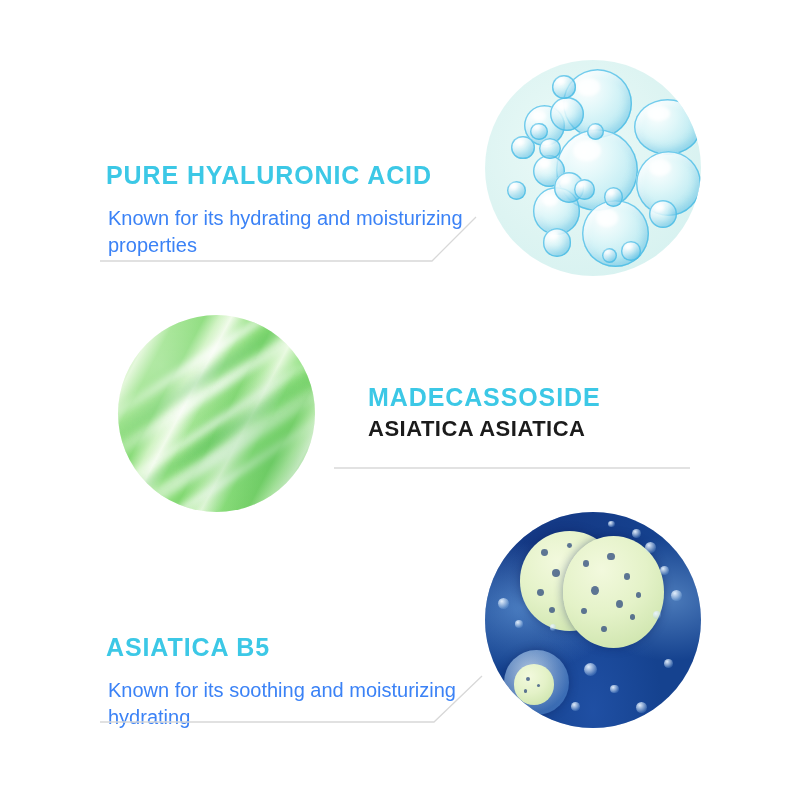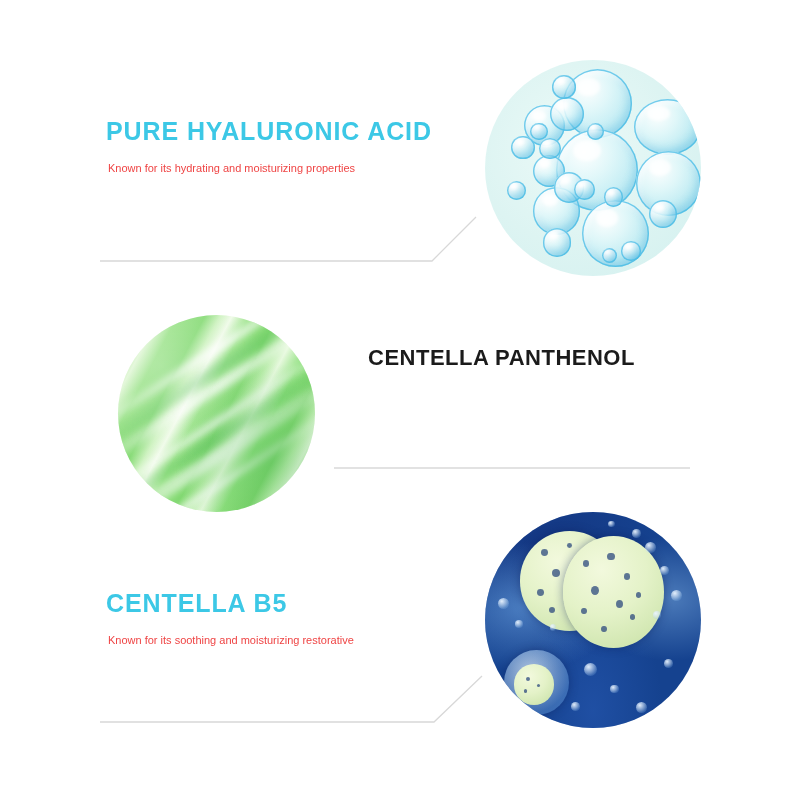--- a/index.html
+++ b/index.html
@@ -16,44 +16,44 @@
     -webkit-font-smoothing: antialiased;
   }
 
   .canvas {
     position: absolute;
     inset: 0;
     background: #ffffff;
   }
 
   
-  .block { position: absolute; }
+  .block { position: absolute; margin-top: 44px; }
 
   .kicker {
     font-size: 25px;
     font-weight: bold;
     letter-spacing: 0.9px;
     color: #3cc8e6;
     line-height: 1.06;
     margin: 0;
     white-space: nowrap;
   }
   .subhead {
     font-size: 22px;
     font-weight: bold;
     letter-spacing: 0.5px;
     color: #1b1b1b;
     line-height: 1.15;
     margin: 5px 0 0 0;
     white-space: nowrap;
   }
   .desc {
-    font-size: 11px;
+    font-size: 20px;
     font-weight: normal;
-    color: #ef4444;
+    color: #3b82f6;
     line-height: 1.38;
     margin: 16px 0 0 2px;
   }
 
   .block-1 { left: 106px; top: 118px; width: 360px; }
   .block-2 { left: 368px; top: 340px; width: 340px; }
   .block-3 { left: 106px; top: 590px; width: 380px; }
 
   
   .rule-wrap {
@@ -203,43 +203,44 @@
     <div class="bub" style="left:41%; top:55%; width:10%; height:10%;"></div>
     <div class="bub" style="left:55%; top:59%; width:9%;  height:9%;"></div>
     <div class="bub" style="left:76%; top:65%; width:13%; height:13%;"></div>
     <div class="bub" style="left:63%; top:84%; width:9%;  height:9%;"></div>
     <div class="bub" style="left:54%; top:87%; width:7%;  height:7%;"></div>
     <div class="bub" style="left:47%; top:29%; width:8%;  height:8%;"></div>
     <div class="bub" style="left:21%; top:29%; width:8%;  height:8%;"></div>
   </div>
 
   <div class="block block-2">
-    <p class="subhead">CENTELLA PANTHENOL</p>
+    <p class="kicker">MADECASSOSIDE</p>
+    <p class="subhead">ASIATICA ASIATICA</p>
   </div>
 
   <div class="rule-wrap" style="left:334px; top:455px;">
     <svg width="360" height="20" viewBox="0 0 360 20">
       <path d="M0 13 L356 13" fill="none" stroke="#d8d8d8" stroke-width="1.3"></path>
     </svg>
   </div>
 
   <div class="circle c-cream">
     <div class="cream-streak" style="left:-34%; top:14%;  width:170%; height:9px;  transform: rotate(-33deg);"></div>
     <div class="cream-streak" style="left:-34%; top:33%;  width:170%; height:12px; transform: rotate(-33deg);"></div>
     <div class="cream-streak" style="left:-34%; top:52%;  width:170%; height:8px;  transform: rotate(-33deg);"></div>
     <div class="cream-streak" style="left:-34%; top:68%;  width:170%; height:14px; transform: rotate(-33deg);"></div>
     <div class="cream-streak" style="left:-34%; top:85%;  width:170%; height:7px;  transform: rotate(-33deg);"></div>
     <div class="cream-dark" style="left:-34%; top:25%;  width:170%; height:10px; transform: rotate(-33deg);"></div>
     <div class="cream-dark" style="left:-34%; top:60%;  width:170%; height:9px;  transform: rotate(-33deg);"></div>
     <div class="cream-shade"></div>
   </div>
 
   <div class="block block-3">
-    <p class="kicker">CENTELLA B5</p>
-    <p class="desc">Known for its soothing and moisturizing restorative</p>
+    <p class="kicker">ASIATICA B5</p>
+    <p class="desc">Known for its soothing and moisturizing hydrating</p>
   </div>
 
   <div class="rule-wrap" style="left:100px; top:680px;">
     <svg width="400" height="60" viewBox="0 0 400 60">
       <path d="M0 42 L334 42 L382 -4" fill="none" stroke="#d8d8d8" stroke-width="1.3"></path>
     </svg>
   </div>
 
   <div class="circle c-micro">
     <div class="micro-haze"></div>

